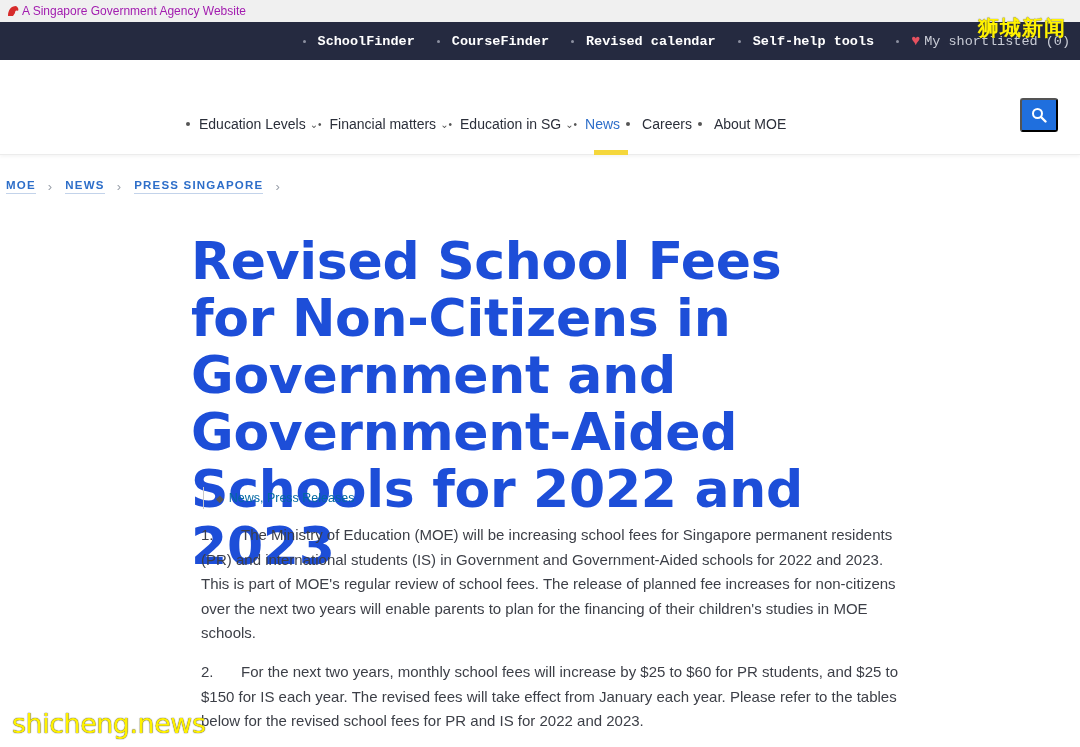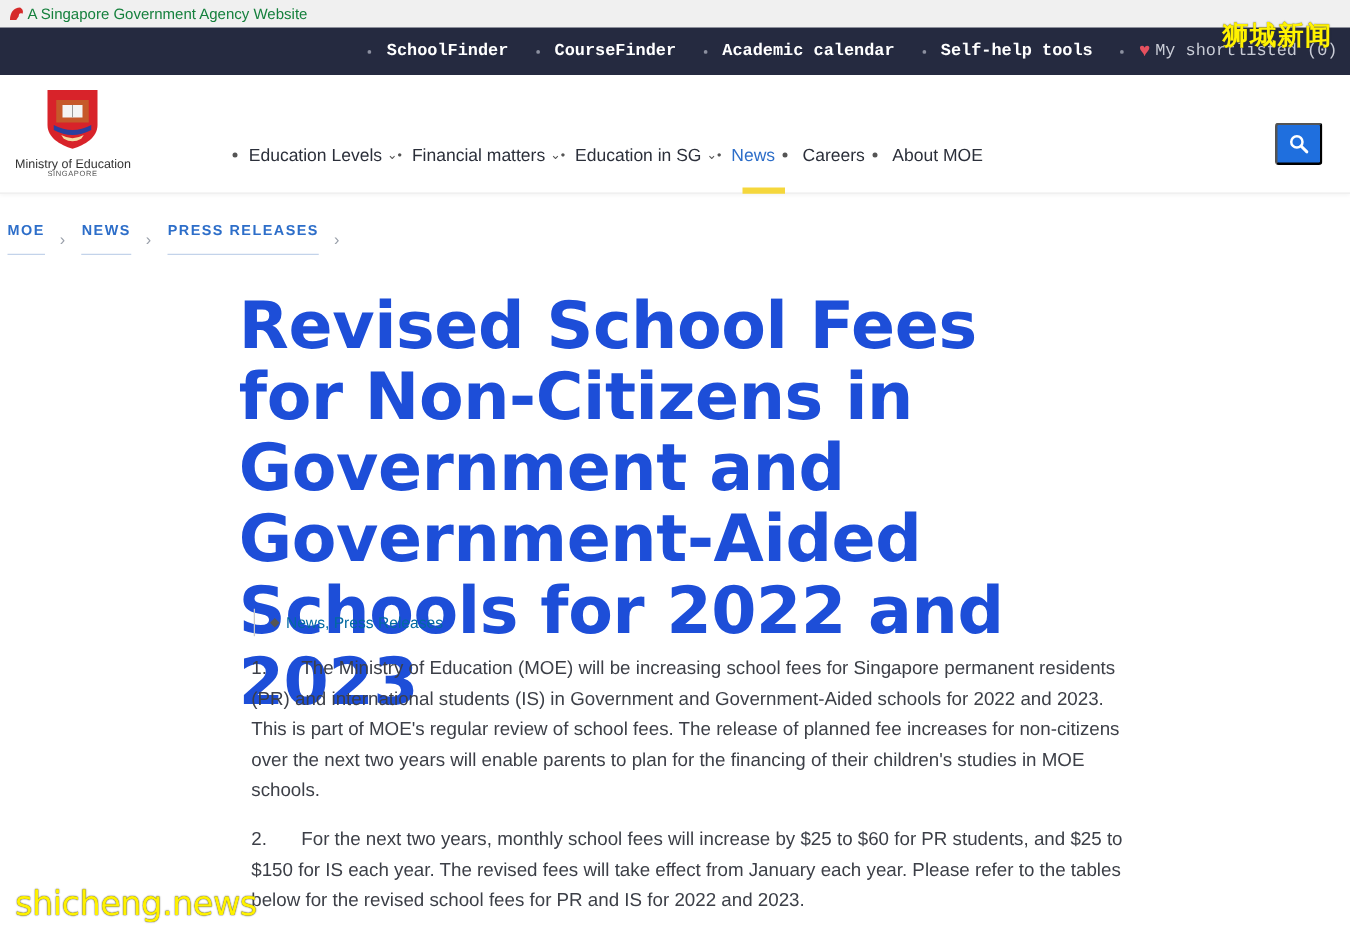--- a/index.html
+++ b/index.html
@@ -1,19 +1,19 @@
 <!DOCTYPE html>
 <html><head>
 <meta charset="utf-8">
 <style>
   * { box-sizing: border-box; margin: 0; padding: 0; }
   html, body { width: 1080px; height: 747px; overflow: hidden; background: #ffffff; }
   body { font-family: "Liberation Sans", sans-serif; color: #2b2f3a; position: relative; }
 
-  .gov-bar { height: 22px; background: #f0f0f0; display: flex; align-items: center; padding-left: 6px; font-size: 12px; color: #15803d; }
+  .gov-bar { height: 22px; background: #f0f0f0; display: flex; align-items: center; padding-left: 6px; font-size: 12px; color: #a21caf; }
   .gov-bar .lion { width: 14px; height: 14px; margin-right: 2px; display: inline-block; }
   .gov-bar .lion svg { width: 14px; height: 14px; display: block; }
 
   .util-bar { height: 38px; background: #252a40; display: flex; align-items: center; justify-content: flex-end; padding-right: 10px; }
   .util-item { display: flex; align-items: center; color: #fff; font-weight: bold; font-size: 13.5px; margin-left: 14px; font-family: Liberation Mono, monospace; }
   .util-item .dot { width: 3px; height: 3px; border-radius: 50%; background: #8c90a0; margin-right: 12px; }
   .util-item .txt { margin-right: 8px; }
   .util-item.short { font-weight: normal; color: #c9ccd6; }
   .heart { color: #e6515f; font-size: 15px; margin-right: 4px; }
 
@@ -31,21 +31,21 @@
   .nav-link .bullet { width: 4px; height: 4px; border-radius: 50%; background: #555; margin-right: 9px; }
   .nav-link .chev { font-size: 10px; color: #555; margin-left: 4px; }
   .nav-link.active .label { color: #2d6ec9; }
   .nav-link .dot-after { width: 4px; height: 4px; border-radius: 50%; background: #555; margin-left: 6px; margin-right: 4px; }
   .news-underline { position: absolute; left: 594px; top: 90px; width: 34px; height: 5px; background: #f5d73c; }
 
   .search-btn { position: absolute; left: 1020px; top: 38px; width: 38px; height: 34px; background: #1f6fde; border-radius: 3px; display: flex; align-items: center; justify-content: center; }
   .search-btn svg { width: 16px; height: 16px; }
 
   .breadcrumb { position: absolute; left: 6px; top: 179px; display: flex; align-items: center; font-size: 11.5px; font-weight: bold; letter-spacing: 1.2px; }
-  .crumb { color: #2d6ec9; border-bottom: 1px solid #c3d3ea; padding-bottom: 12px; }
+  .crumb { color: #2d6ec9; border-bottom: 1px solid #c3d3ea; padding-bottom: 2px; }
   .crumb-sep { color: #9aa0aa; margin: 0 12px; font-weight: normal; font-size: 13px; }
 
   .title { position: absolute; left: 191px; top: 233px; width: 680px; font-size: 52px; line-height: 57px; font-weight: bold; color: #1d4ed8; font-family: "DejaVu Sans", sans-serif; letter-spacing: -0.3px; }
 
   .meta { position: absolute; left: 191px; top: 488px; display: flex; align-items: center; font-size: 12.5px; color: #555; height: 20px; }
   .meta .divider { width: 1px; height: 22px; background: #c8c8c8; margin: 0 12px; }
   .meta .tag-icon { color: #555; font-size: 10px; margin-right: 5px; }
   .meta .tags { color: #0369a1; }
 
   .body-text { position: absolute; left: 201px; width: 700px; font-size: 15px; line-height: 24.5px; color: #3c3f47; }
@@ -71,50 +71,36 @@
   <a class="util-item">
       <span class="dot"></span>
       <span class="txt">SchoolFinder</span>
     </a>
   <a class="util-item">
       <span class="dot"></span>
       <span class="txt">CourseFinder</span>
     </a>
   <a class="util-item">
       <span class="dot"></span>
-      <span class="txt">Academic calendar</span>
+      <span class="txt">Revised calendar</span>
     </a>
   <a class="util-item">
       <span class="dot"></span>
       <span class="txt">Self-help tools</span>
     </a>
   <a class="util-item short">
       <span class="dot"></span>
       <span class="heart">♥</span>
       <span>My shortlisted (0)</span>
     </a>
 </div>
 
 <div class="watermark-cn">狮城新闻</div>
 
 <div class="main-nav">
-  <a class="logo">
-    <div class="crest">
-      <svg viewBox="0 0 46 50">
-        <path d="M3 2 H43 V30 C43 40 33 46 23 49 C13 46 3 40 3 30 Z" fill="#d8232a"></path>
-        <rect x="10" y="10" width="26" height="18" fill="#b8862a" opacity="0.55"></rect>
-        <rect x="15" y="14" width="16" height="10" fill="#f4f4f4"></rect>
-        <line x1="23" y1="14" x2="23" y2="24" stroke="#999" stroke-width="0.8"></line>
-        <path d="M8 30 Q23 38 38 30 L38 34 Q23 42 8 34 Z" fill="#2a3f9e"></path>
-        <path d="M14 38 Q23 43 32 38 L30 41 Q23 45 16 41 Z" fill="#f4d9a0"></path>
-      </svg>
-    </div>
-    <div class="name">Ministry of Education</div>
-    <div class="sub">SINGAPORE</div>
-  </a>
 
   <div class="nav-links">
     <a class="nav-link">
         <span class="bullet"></span>
         <span class="label">Education Levels</span>
         <span class="chev">⌄•</span>
       </a>
     <a class="nav-link">
         <span class="label">Financial matters</span>
         <span class="chev">⌄•</span>
@@ -143,21 +129,21 @@
         <line x1="10" y1="10" x2="14.5" y2="14.5" stroke="#fff" stroke-width="2.4" stroke-linecap="round"></line>
       </svg>
   </button>
 </div>
 
 <nav class="breadcrumb">
   <a class="crumb">MOE</a>
   <span class="crumb-sep">›</span>
   <a class="crumb">NEWS</a>
   <span class="crumb-sep">›</span>
-  <a class="crumb">PRESS RELEASES</a>
+  <a class="crumb">PRESS SINGAPORE</a>
   <span class="crumb-sep">›</span>
 </nav>
 
 <h1 class="title">Revised School Fees for Non-Citizens in Government and Government-Aided Schools for 2022 and 2023</h1>
 
 <div class="meta">
   <span class="divider"></span>
   <span class="tag-icon">◆</span>
   <a class="tags">News, Press Releases</a>
 </div>

